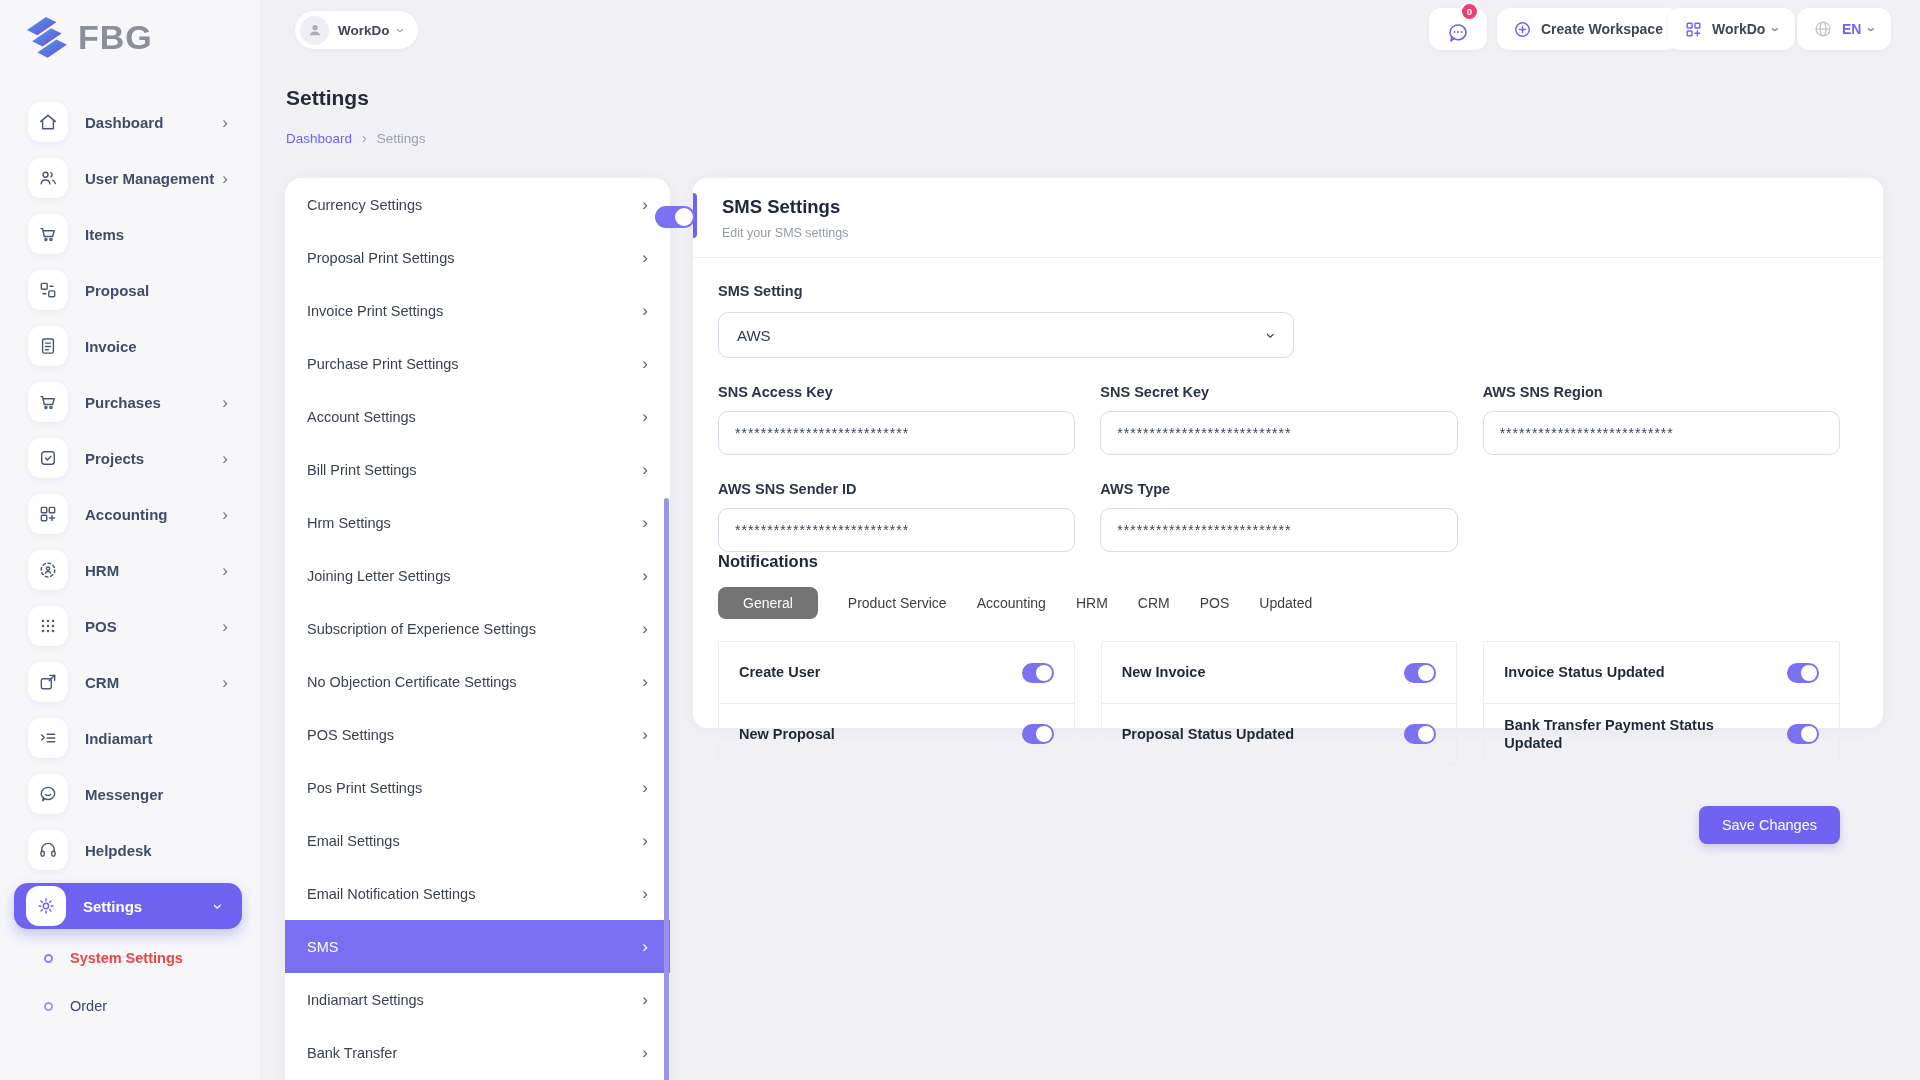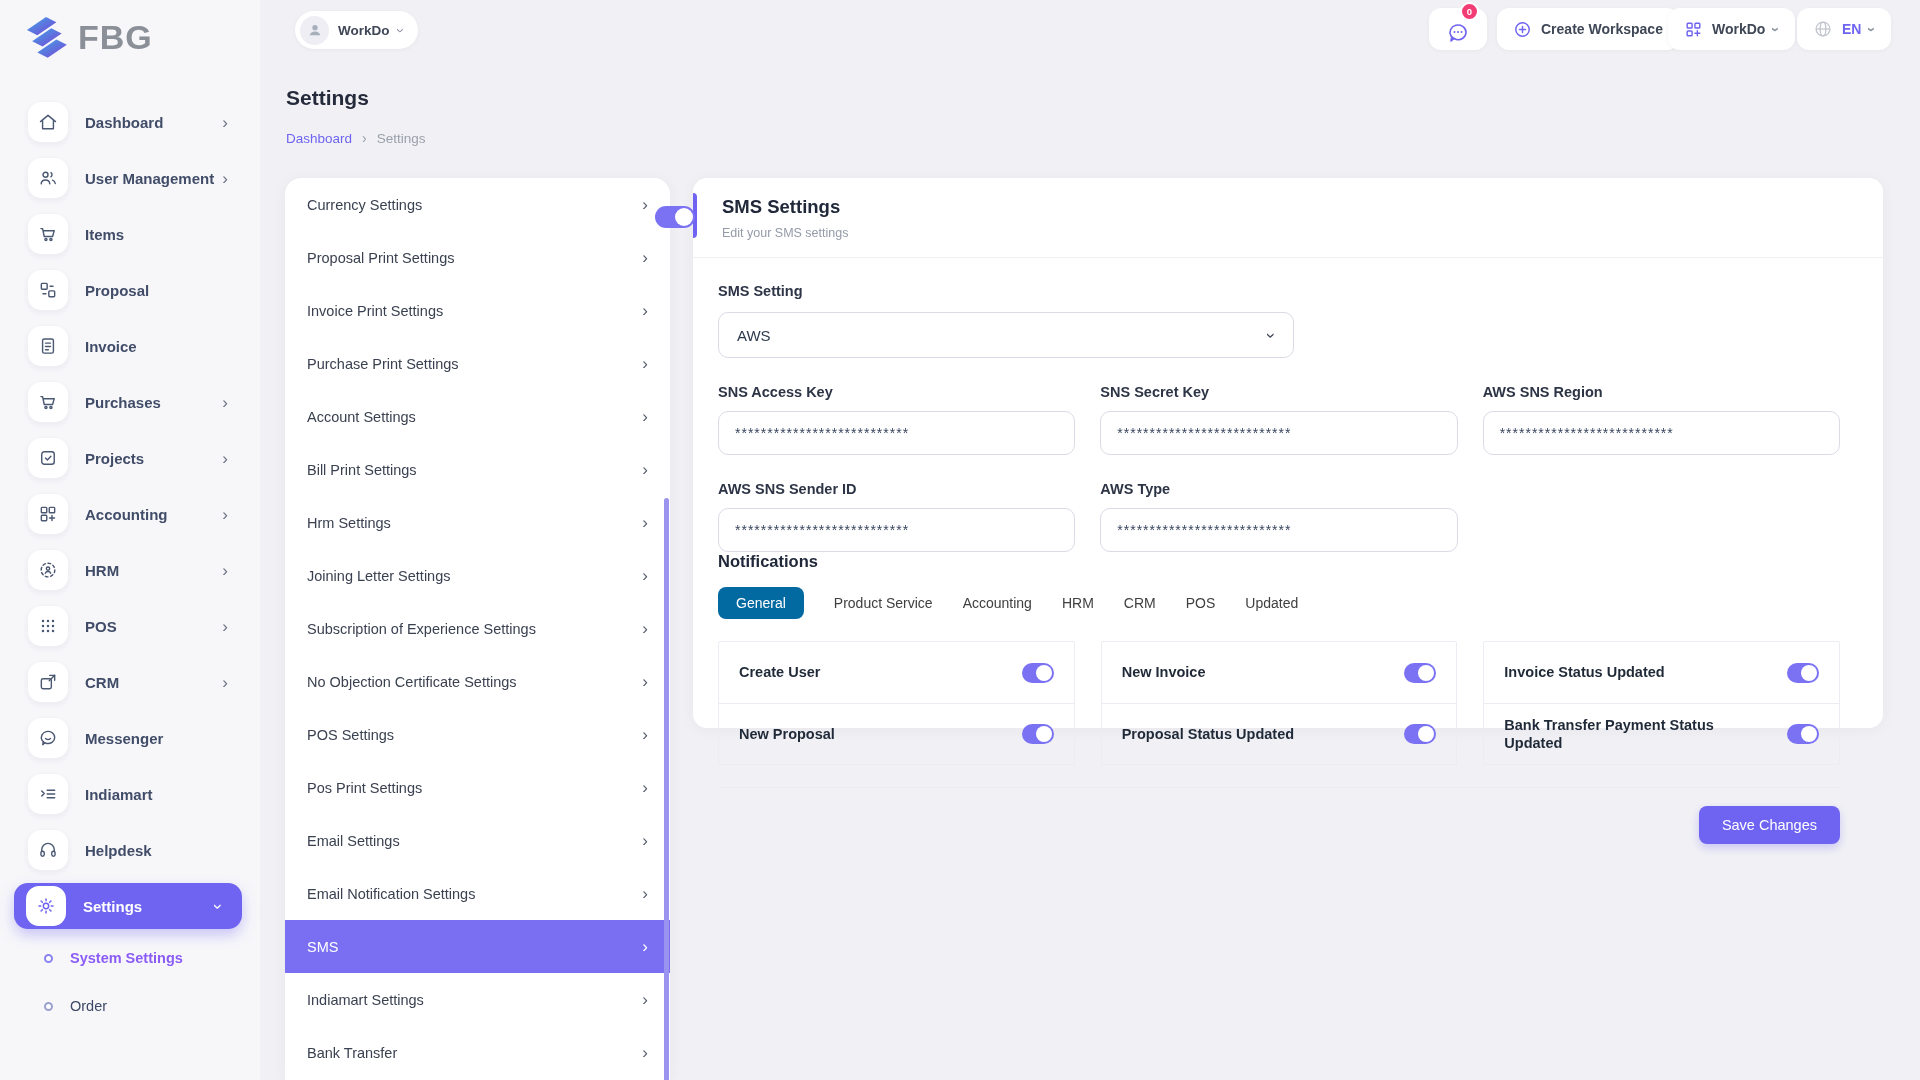--- a/index.html
+++ b/index.html
@@ -16,21 +16,21 @@
   .nav-label { font-size:15px; font-weight:600; color:#414d68; }
   .nav-chev { position:absolute; right:32px; color:#6b7280; font-size:17px; line-height:1; }
   .nav-item.active { background:#6f63f1; height:46px; margin:5px 18px 5px 14px; border-radius:14px; padding-left:12px; box-shadow:0 6px 14px rgba(111,99,241,.35); }
   .nav-item.active .nav-label { color:#fff; }
   .nav-item.active .nav-chev { color:#fff; right:20px; transform:rotate(90deg); }
   .nav-item.active .tile { color:#6f63f1; box-shadow:none; }
   .subnav { position:absolute; top:934px; left:0; width:260px; }
   .sub-item { height:48px; display:flex; align-items:center; padding-left:44px; gap:17px; cursor:pointer; }
   .bullet { width:9px; height:9px; border-radius:50%; border:2px solid #9aa1cf; background:#fff; flex:0 0 9px; }
   .sub-label { font-size:14.5px; font-weight:500; color:#3d4966; }
-  .sub-item.active .sub-label { color:#8b5cf6; font-weight:700; }
+  .sub-item.active .sub-label { color:#ef4444; font-weight:700; }
   .sub-item.active .bullet { border-color:#8a83f0; }
 
   
   .ws-pill { position:absolute; left:295px; top:11px; height:38px; background:#fff; border-radius:19px; display:flex; align-items:center; gap:9px; padding:0 14px 0 5px; box-shadow:0 1px 4px rgba(30,30,60,.05); cursor:pointer; }
   .avatar { width:29px; height:29px; border-radius:50%; background:#eeeef4; display:flex; align-items:center; justify-content:center; color:#a7aebc; }
   .ws-pill span.lbl { font-size:13.5px; font-weight:600; color:#3f4756; }
   .chev-down { display:inline-block; color:#8b93a2; font-size:15px; transform:rotate(90deg); line-height:1; }
   .top-btn { position:absolute; top:8px; height:42px; background:#fff; border-radius:12px; display:flex; align-items:center; gap:9px; padding:0 16px; box-shadow:0 1px 4px rgba(30,30,60,.05); cursor:pointer; font-size:14px; font-weight:600; color:#3f4756; }
   .chat-btn { left:1429px; width:58px; justify-content:center; }
   .badge { position:absolute; right:8px; top:-6px; min-width:19px; height:19px; border-radius:10px; background:#f23d74; border:2px solid #fff; color:#fff; font-size:9.5px; font-weight:700; display:flex; align-items:center; justify-content:center; }
@@ -67,21 +67,21 @@
   .fld-label { font-size:14.5px; font-weight:700; color:#2c3445; }
   .select { margin-top:12px; width:576px; height:46px; border:1px solid #d9dce6; border-radius:10px; display:flex; align-items:center; justify-content:space-between; padding:0 18px; cursor:pointer; }
   .select .sel-val { font-size:15px; color:#2f3a4f; }
   .sel-chev { color:#3c4454; font-size:17px; transform:rotate(90deg); line-height:1; }
   .fgrid { display:grid; grid-template-columns:1fr 1fr 1fr; column-gap:25px; margin-top:26px; }
   .fcell .fld-label { display:block; }
   .fcell input { margin-top:11px; width:100%; height:44px; border:1px solid #d9dce6; border-radius:10px; padding:0 16px; font-size:14px; letter-spacing:1px; color:#39465f; outline:none; font-family:"Liberation Sans",sans-serif; }
   .notif-title { font-size:16.5px; font-weight:700; color:#20283a; }
   .tabs { margin-top:16px; display:flex; align-items:center; gap:30px; }
   .tab { font-size:14px; font-weight:500; color:#404040; cursor:pointer; }
-  .tab.active { background:#0369a1; color:#fff; border-radius:8px; padding:8px 18px; }
+  .tab.active { background:#737373; color:#fff; border-radius:8px; padding:8px 25px; }
   .tgl-grid { display:grid; grid-template-columns:1fr 1fr 1fr; column-gap:26px; margin-top:22px; }
   .tgl-box { border:1px solid #ececf2; border-radius:2px; }
   .tgl-row { height:61px; display:flex; align-items:center; justify-content:space-between; padding:0 20px; }
   .tgl-row + .tgl-row { border-top:1px solid #ececf2; }
   .tgl-lbl { font-size:14.5px; font-weight:600; color:#1f2937; line-height:1.25; max-width:240px; }
   .save-bar { margin-top:22px; border-top:1px solid #ebedf2; padding:18px 0 0; display:flex; justify-content:flex-end; }
   .save-btn { background:#6f63f1; color:#fff; border:none; border-radius:8px; padding:11px 23px; font-size:14.5px; font-weight:500; cursor:pointer; font-family:"Liberation Sans",sans-serif; box-shadow:0 4px 10px rgba(111,99,241,.3); }
 
   
   .switch { width:32px; height:20px; border-radius:10px; background:#7a72f3; position:relative; display:inline-block; cursor:pointer; flex:0 0 32px; }
@@ -233,35 +233,35 @@
             <path d="M14 4h6v6"></path>
             <path d="M20 4l-6.5 6.5"></path>
           </svg>
         </span>
       <span class="nav-label">CRM</span>
       <span class="nav-chev">›</span>
     </div>
     <div class="nav-item">
       <span class="tile">
           <svg width="20" height="20" viewBox="0 0 24 24" fill="none" stroke="currentColor" stroke-width="1.7" stroke-linecap="round" stroke-linejoin="round">
+            <path d="m4.5 8.5 3 3-3 3"></path>
+            <path d="M11 7.5h9M11 12h9M11 16.5h9"></path>
+          </svg>
+        </span>
+      <span class="nav-label">Indiamart</span>
+    </div>
+    <div class="nav-item">
+      <span class="tile">
+          <svg width="20" height="20" viewBox="0 0 24 24" fill="none" stroke="currentColor" stroke-width="1.7" stroke-linecap="round" stroke-linejoin="round">
             <path d="M20 11.3a8 7.3 0 1 1-3.4-5.9A8 7.3 0 0 1 20 11.3z"></path>
             <path d="M8 18l-2.2 2 .4-3"></path>
             <path d="M9 12.6c1.8 1.5 4.2 1.5 6 0"></path>
           </svg>
         </span>
       <span class="nav-label">Messenger</span>
-    </div>
-    <div class="nav-item">
-      <span class="tile">
-          <svg width="20" height="20" viewBox="0 0 24 24" fill="none" stroke="currentColor" stroke-width="1.7" stroke-linecap="round" stroke-linejoin="round">
-            <path d="m4.5 8.5 3 3-3 3"></path>
-            <path d="M11 7.5h9M11 12h9M11 16.5h9"></path>
-          </svg>
-        </span>
-      <span class="nav-label">Indiamart</span>
     </div>
     <div class="nav-item">
       <span class="tile">
           <svg width="20" height="20" viewBox="0 0 24 24" fill="none" stroke="currentColor" stroke-width="1.7" stroke-linecap="round" stroke-linejoin="round">
             <path d="M4.5 14v-2.5a7.5 7.5 0 0 1 15 0V14"></path>
             <rect x="3.5" y="13.5" width="4" height="6" rx="2"></rect>
             <rect x="16.5" y="13.5" width="4" height="6" rx="2"></rect>
           </svg>
         </span>
       <span class="nav-label">Helpdesk</span>

